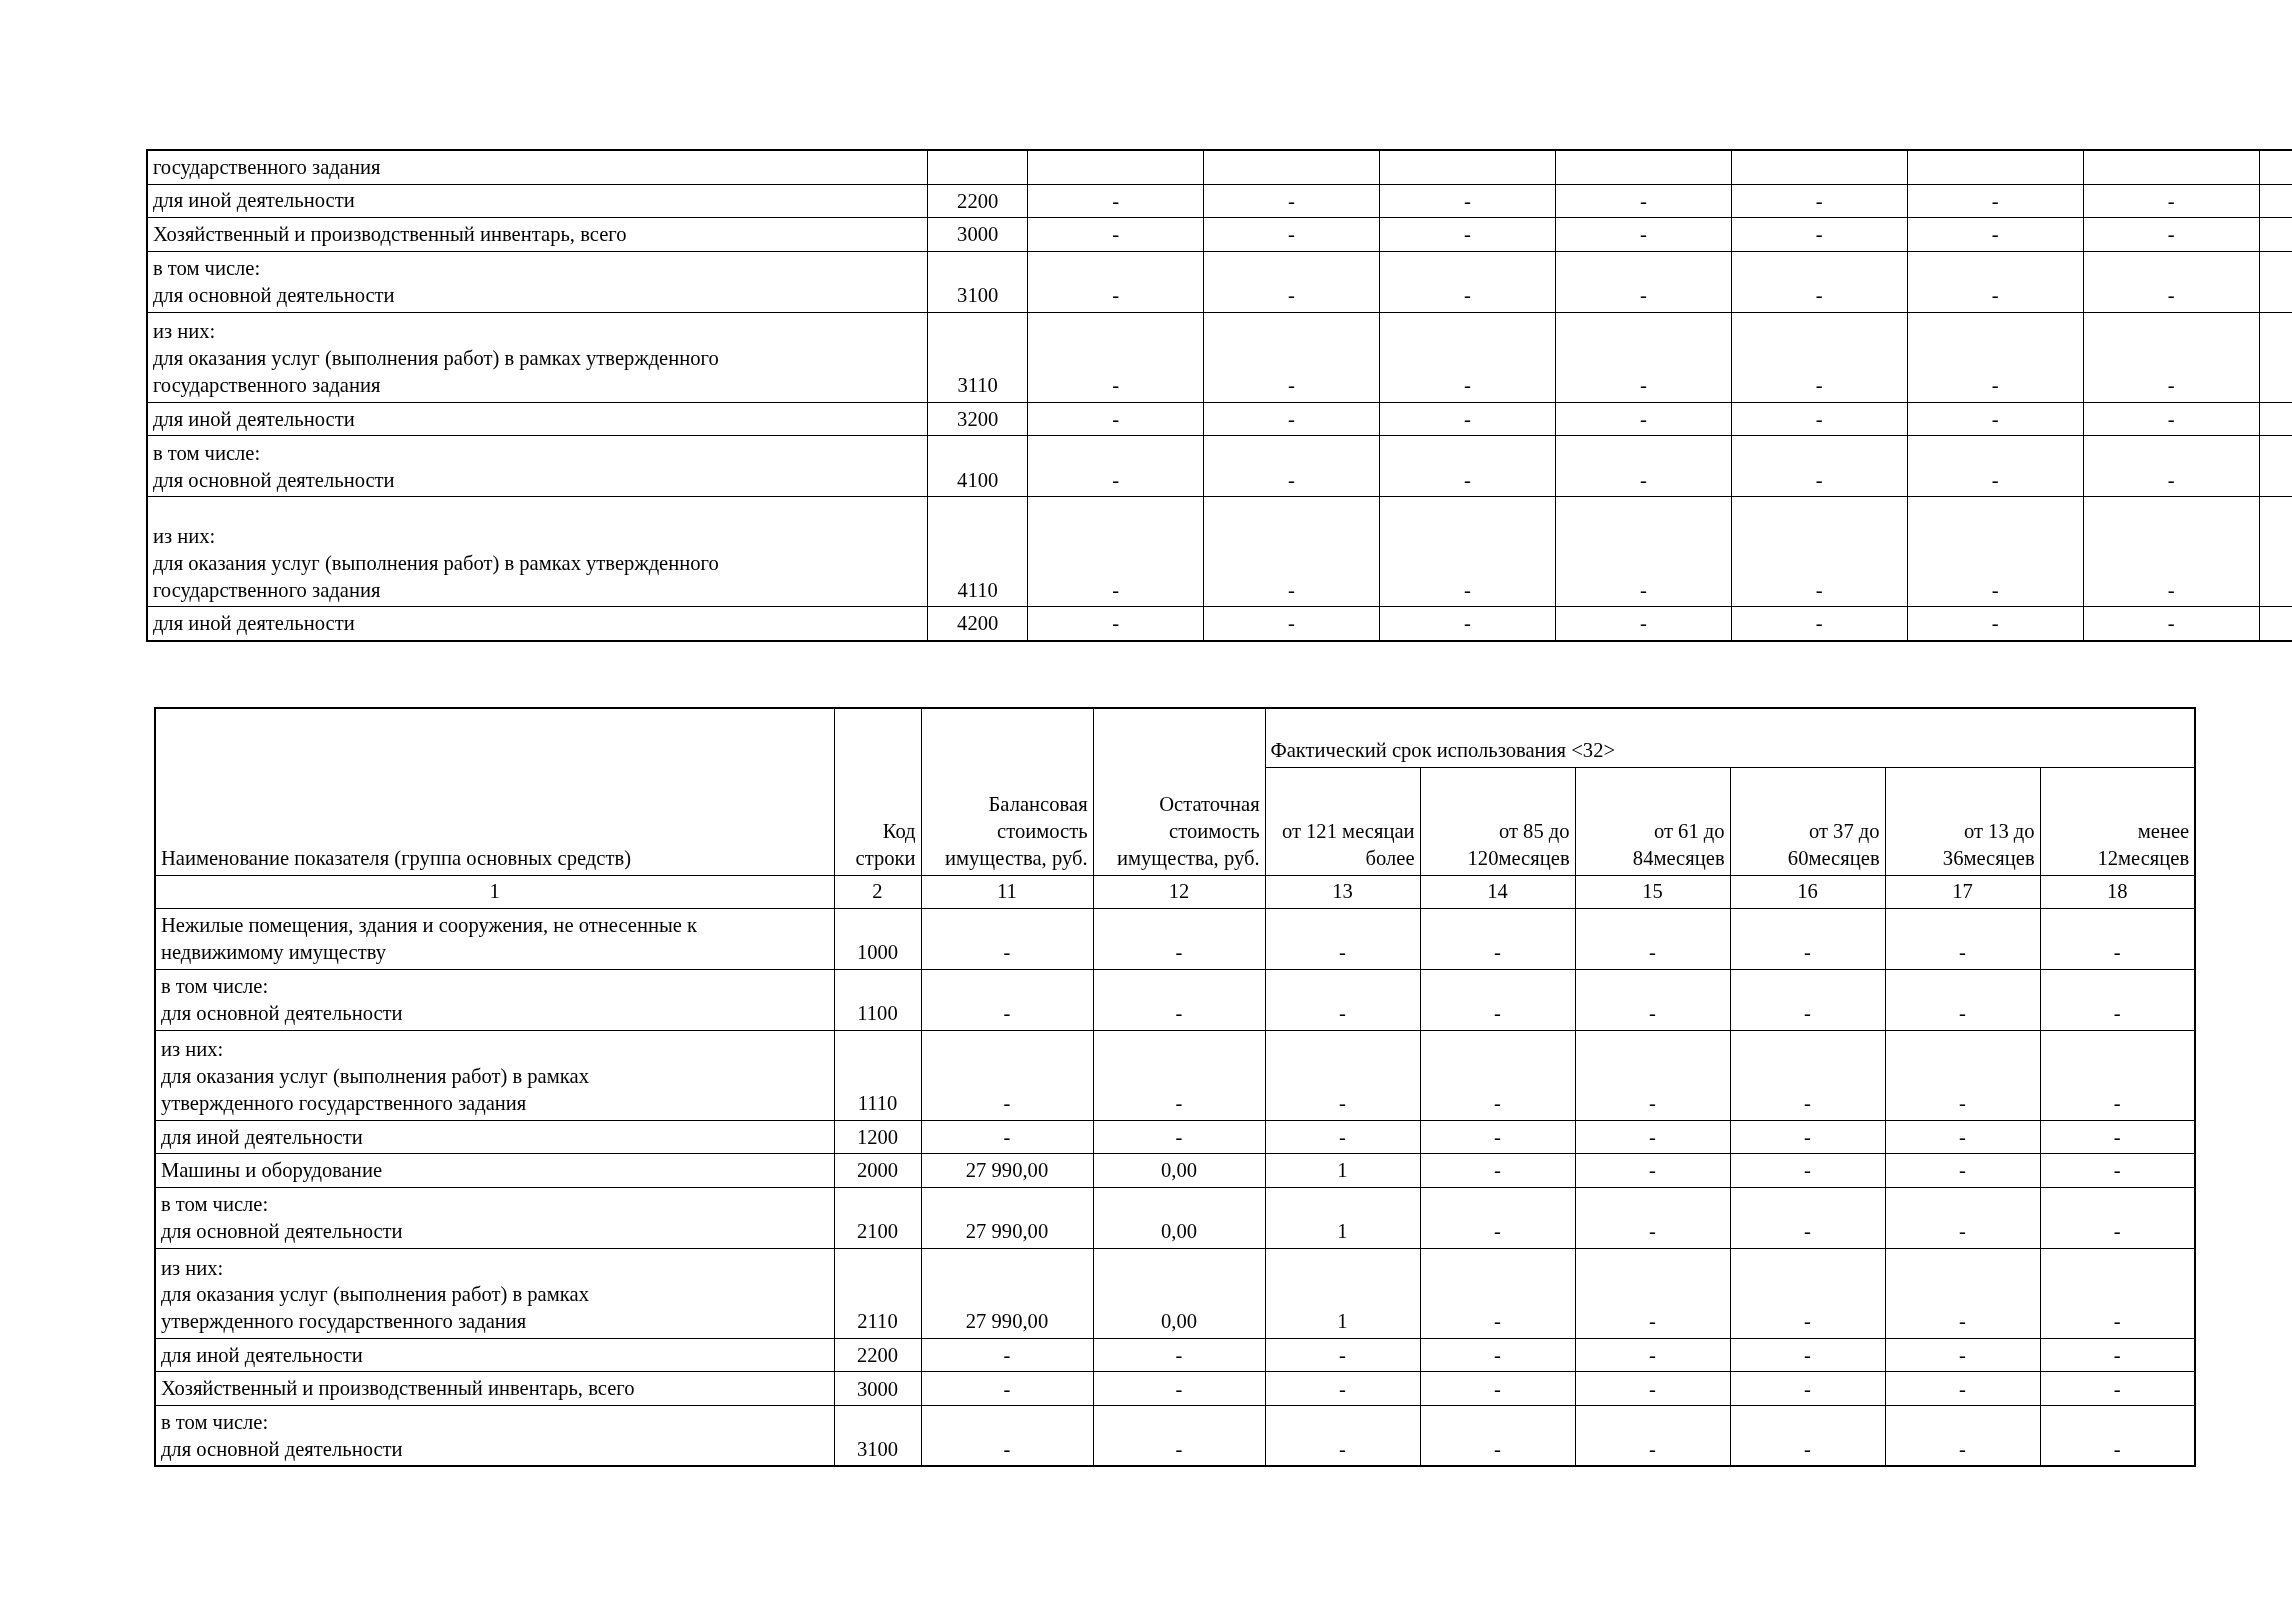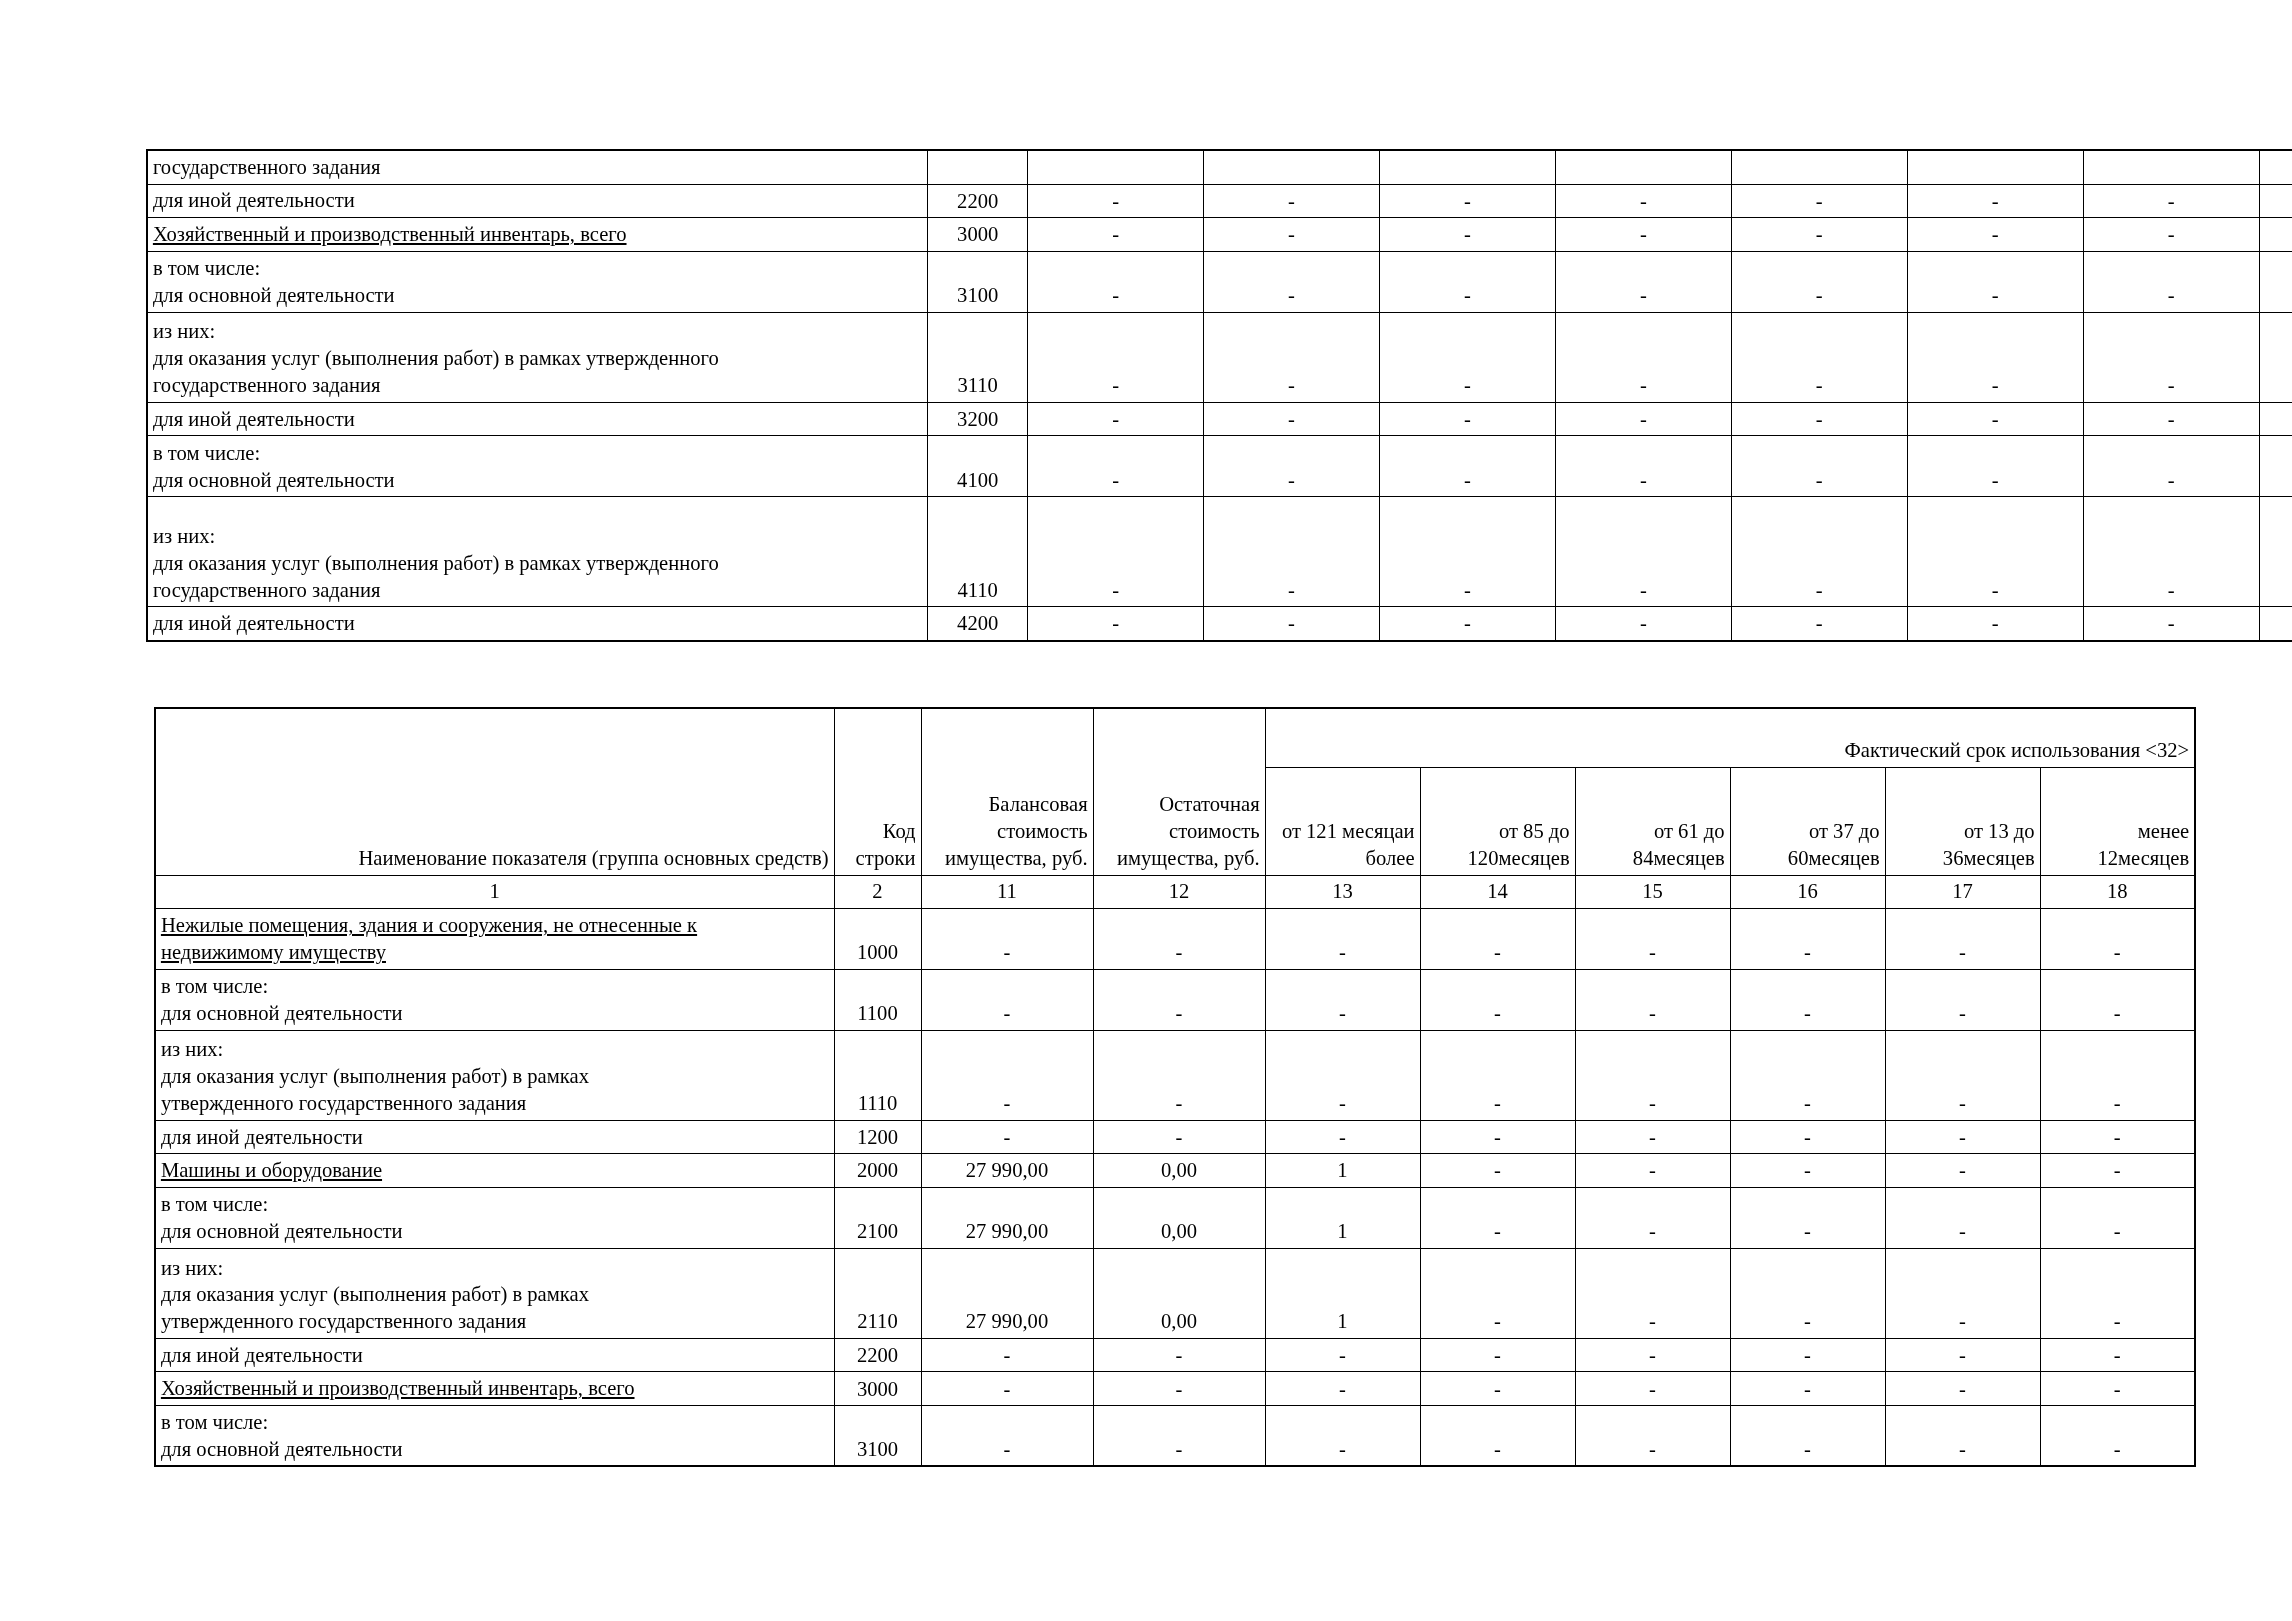--- a/index.html
+++ b/index.html
@@ -56,36 +56,36 @@
     border: 2px solid #000;
   }
 
   
   .c { text-align: center; }
   .l { text-align: left; }
   .r { text-align: right; }
   .vbot { vertical-align: bottom; }
 
   
-  .lvl0 { padding-left: 5.9px; text-decoration: underline; }
+  .lvl0 { padding-left: 5.9px; }
   .lvl1 { padding-left: 37px; margin-left: 31px; }
   .lvl2 { padding-left: 67px; }
 
   .nm { line-height: 1.3; }
   .nm .ln { display: block; white-space: nowrap; }
 
   
   .hdr {
     text-align: right;
     vertical-align: top;
     padding-top: 7.8px;
     line-height: 1.3;
   }
   .hdr-span {
-    text-align: right;
+    text-align: left;
     vertical-align: middle;
     padding: 3.9px 4.9px;
     margin-top: 24px;
   }
   .numrow td {
     text-align: center;
     vertical-align: middle;
     padding: 2.9px 3.9px;
   }
 

